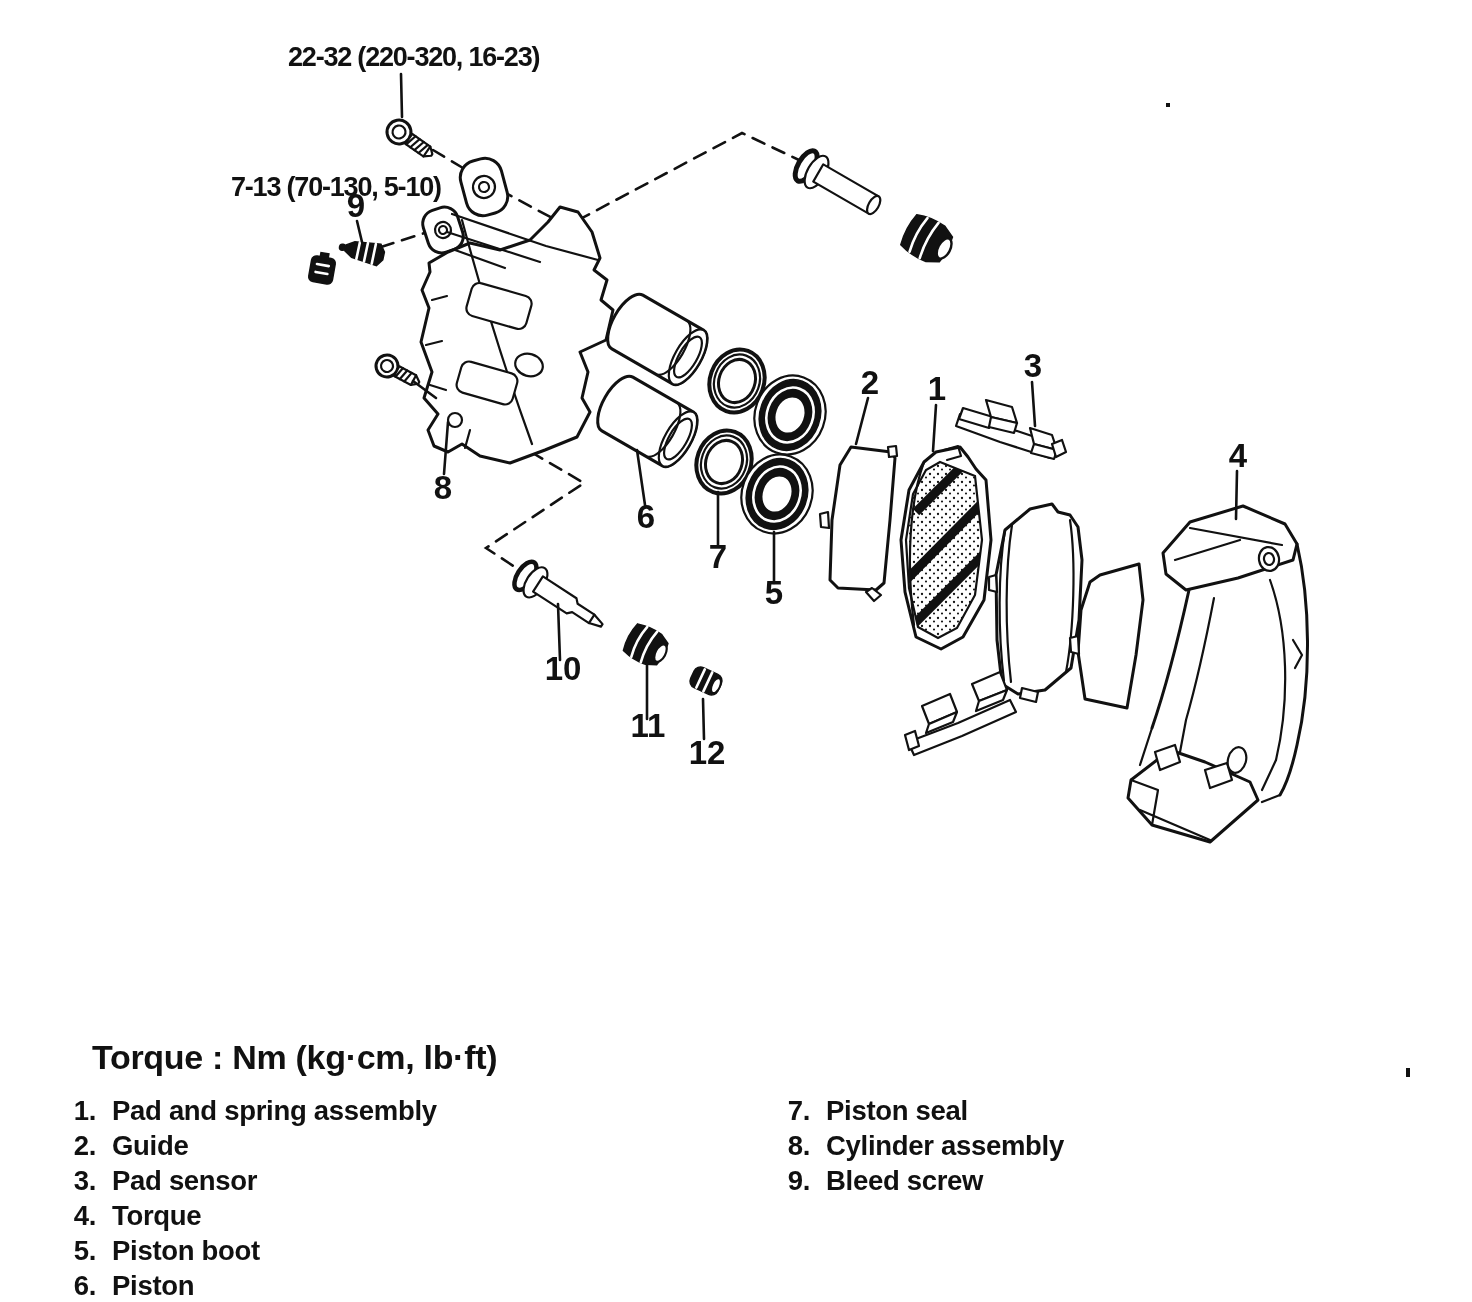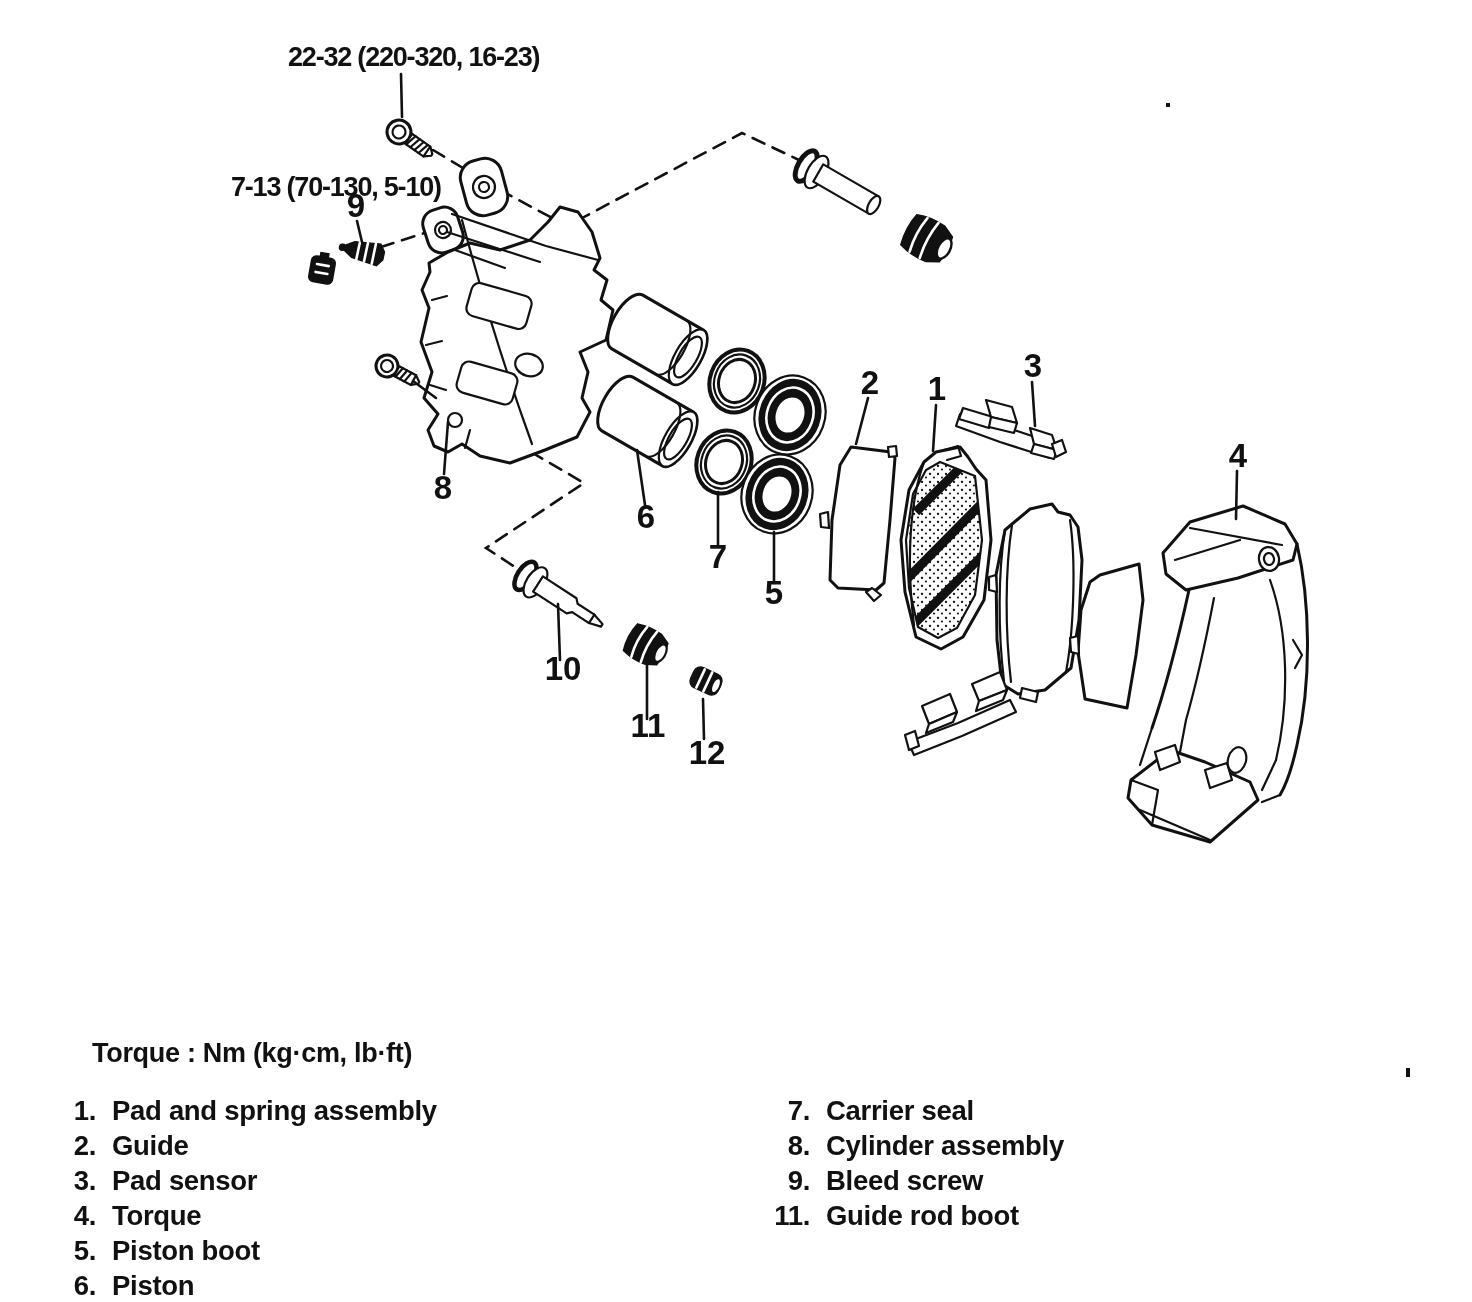--- a/index.html
+++ b/index.html
@@ -14,21 +14,21 @@
   .torq{font-size:27px;font-weight:700;letter-spacing:-1.2px;}
   .ln{stroke:#111;stroke-width:3;fill:none;stroke-linejoin:round;stroke-linecap:round;}
   .ln2{stroke:#111;stroke-width:2.2;fill:none;stroke-linejoin:round;stroke-linecap:round;}
   .fw{fill:#ffffff;}
   .fb{fill:#111;stroke:#111;stroke-width:1.5;}
   .dash{stroke:#111;stroke-width:2.6;fill:none;stroke-dasharray:13 9;stroke-linecap:round;}
   .ldr{stroke:#111;stroke-width:2.6;fill:none;stroke-linecap:round;}
   .wrib{stroke:#fff;stroke-width:2.6;fill:none;stroke-linecap:round;}
   .stripe{stroke:#111;stroke-width:9;fill:none;stroke-linecap:butt;}
 
-  .note{position:absolute;left:92px;top:1038px;font-size:27px;font-weight:600;letter-spacing:-0.3px;}
+  .note{position:absolute;left:92px;top:1038px;font-size:34px;font-weight:600;letter-spacing:-0.3px;}
   .legend-col{position:absolute;top:1093px;}
   .legend-col.left{left:46px;}
   .legend-col.right{left:750px;}
   .lrow{display:flex;line-height:35px;font-size:27.5px;font-weight:600;letter-spacing:-0.3px;white-space:nowrap;}
   .lnum{width:50px;text-align:right;margin-right:16px;}
   .legend-col.right .lnum{width:60px;}
 </style>
 </head>
 <body>
 
@@ -315,28 +315,24 @@
   <div class="lrow">
     <span class="lnum">6.</span>
     <span class="llabel">Piston</span>
   </div>
 </div>
 
 
 <div class="legend-col right">
   <div class="lrow">
     <span class="lnum">7.</span>
-    <span class="llabel">Carrier seal</span>
+    <span class="llabel">Piston seal</span>
   </div>
   <div class="lrow">
     <span class="lnum">8.</span>
     <span class="llabel">Cylinder assembly</span>
   </div>
   <div class="lrow">
     <span class="lnum">9.</span>
     <span class="llabel">Bleed screw</span>
   </div>
-  <div class="lrow">
-    <span class="lnum">11.</span>
-    <span class="llabel">Guide rod boot</span>
-  </div>
 </div>
 </div>
 
 </body></html>

